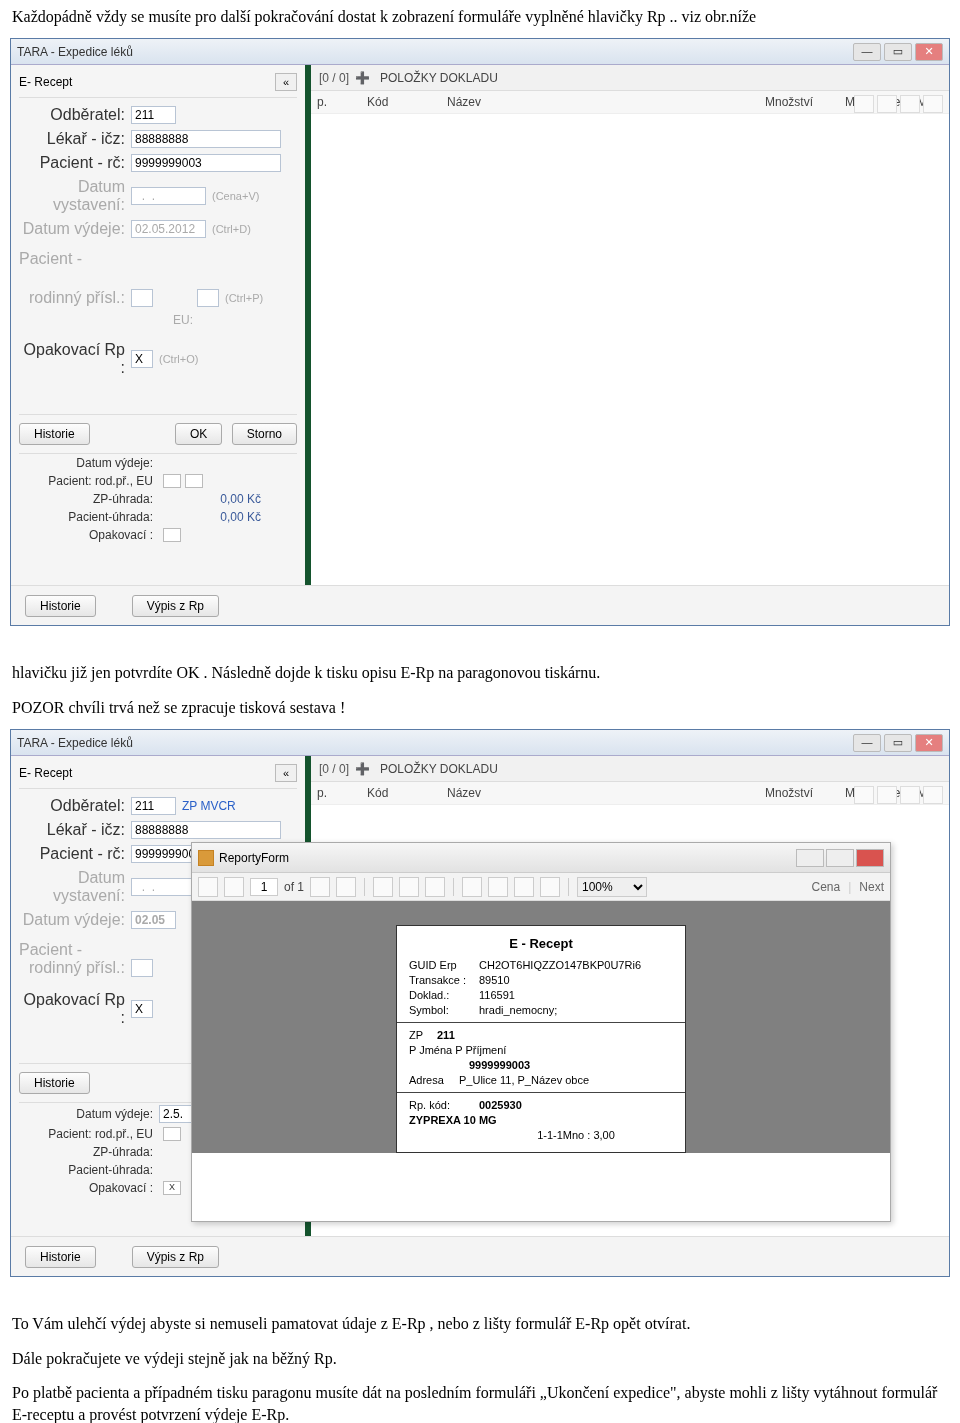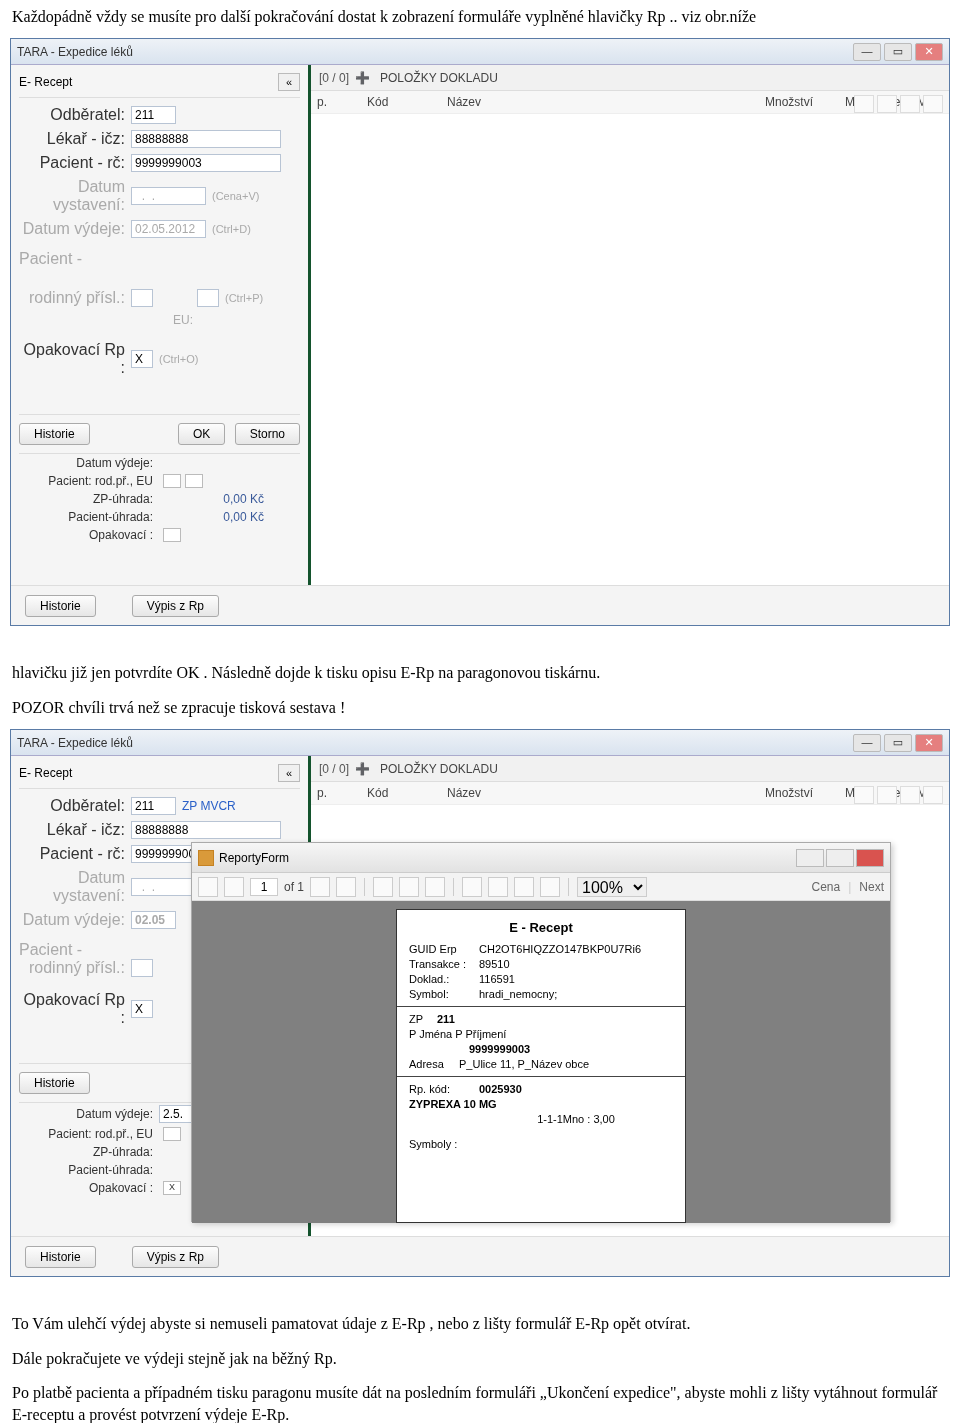--- a/index.html
+++ b/index.html
@@ -5,21 +5,21 @@
   * { box-sizing: border-box; margin: 0; padding: 0; }
   body { font-family: Tahoma, Arial, sans-serif; font-size: 14px; background: #fff; color: #000; width: 960px; }
   .doc-text { font-family: "Times New Roman", serif; font-size: 16px; padding: 6px 12px; line-height: 1.4; }
   .app-window { border: 1px solid #5a7ba6; background: #f4f4f4; margin: 4px 10px 30px 10px; position: relative; }
   .titlebar { height: 26px; background: linear-gradient(#eef2f7, #d9e3ef); display: flex; align-items: center; padding: 0 6px; font-size: 12px; color: #333; border-bottom: 1px solid #aac; }
   .titlebar .title { flex: 1; }
   .win-btns { display: flex; gap: 3px; }
   .win-btn { width: 28px; height: 18px; background: #e6e6e6; border: 1px solid #bbb; font-size: 11px; text-align: center; line-height: 14px; border-radius: 2px; }
   .win-btn.close { background: #e57f7f; color: #fff; }
   .main-area { display: flex; background: #f7f7f7; height: 520px; position: relative; }
-  .left-panel { width: 300px; border-right: 3px solid #14532d; background: #f5f5f5; padding: 4px 8px 8px 8px; display: flex; flex-direction: column; font-size: 12px; justify-content: center; }
+  .left-panel { width: 300px; border-right: 6px solid #14532d; background: #f5f5f5; padding: 4px 8px 8px 8px; display: flex; flex-direction: column; font-size: 12px; justify-content: center; }
   .panel-title { font-size: 12px; padding: 4px 0 6px 0; border-bottom: 1px solid #ddd; margin-bottom: 8px; display:flex; justify-content: space-between; align-items:center;}
   .panel-title .btn-sq { width:22px; height:18px; border:1px solid #bbb; background:#f0f0f0; text-align:center; line-height:16px; font-size:11px;}
   .frow { display: flex; align-items: center; margin-bottom: 6px; }
   .flabel { width: 112px; text-align: right; padding-right: 6px; color: #333; font-size: 16px; }
   .flabel.dim { color: #aaa; }
   .finput { border: 1px solid #b8c4d4; background: #fff; height: 18px; font-size: 12px; padding: 1px 3px; }
   .finput.narrow { width: 45px; }
   .finput.mid { width: 75px; }
   .finput.wide { width: 150px; }
   .hint { color: #aaa; font-size: 11px; margin-left: 6px; }
@@ -47,24 +47,24 @@
   .overlay { position:absolute; left:180px; top:86px; width:700px; height:380px; border:1px solid #aaa; background:#fff; box-shadow:2px 2px 6px rgba(0,0,0,0.2); }
   .overlay .obar { height:30px; background:linear-gradient(#f6f6f6,#e2e2e2); border-bottom:1px solid #ccc; display:flex; align-items:center; padding:0 6px; font-size:12px; }
   .overlay .obar .title { flex:1; display:flex; align-items:center; gap:5px;}
   .overlay .obar .title .oico { width:16px; height:16px; background:#d99a3a; border:1px solid #c58223; }
   .overlay .obar .owin { display:flex; gap:2px;}
   .overlay .obar .owin .ob { width:28px; height:18px; border:1px solid #bbb; background:#eee;}
   .overlay .obar .owin .ob.red { background:#d9534f; }
   .rep-toolbar { height:28px; background:#f3f3f3; border-bottom:1px solid #ddd; display:flex; align-items:center; padding:0 6px; gap:6px; font-size:12px; color:#444;}
   .rep-toolbar .tb { width:20px; height:20px; border:1px solid #ccc; background:#fafafa;}
   .rep-toolbar input.pg { width:28px; height:18px; border:1px solid #ccc; text-align:center; font-size:12px;}
-  .rep-toolbar select.zoom { height:20px; font-size:16px; border:1px solid #ccc; width:70px;}
+  .rep-toolbar select.zoom { height:20px; font-size:12px; border:1px solid #ccc; width:70px;}
   .rep-toolbar .sep { width:1px; height:18px; background:#ccc; margin:0 2px;}
   .rep-toolbar .right-side { margin-left:auto; display:flex; gap:8px;}
-  .rep-canvas { flex:1; background:#808080; height:322px; display:flex; justify-content:center; padding-top:8px; overflow:hidden;}
+  .rep-canvas { flex:1; background:#808080; height:252px; display:flex; justify-content:center; padding-top:24px; overflow:hidden;}
   .paper { width:290px; background:#fff; border:1px solid #333; font-size:11px; padding:10px 12px; }
   .paper h3 { text-align:center; font-size:13px; font-weight:bold; margin-bottom:8px;}
   .paper .prow { display:flex; margin-bottom:3px; }
   .paper .plab { width:70px; }
   .paper hr { border:none; border-top:1px solid #444; margin:6px -12px;}
   .paper .indent { padding-left:60px; }
 
   .zp-link { color:#2a60c8; text-decoration:none; }
 </style>
 </head>

